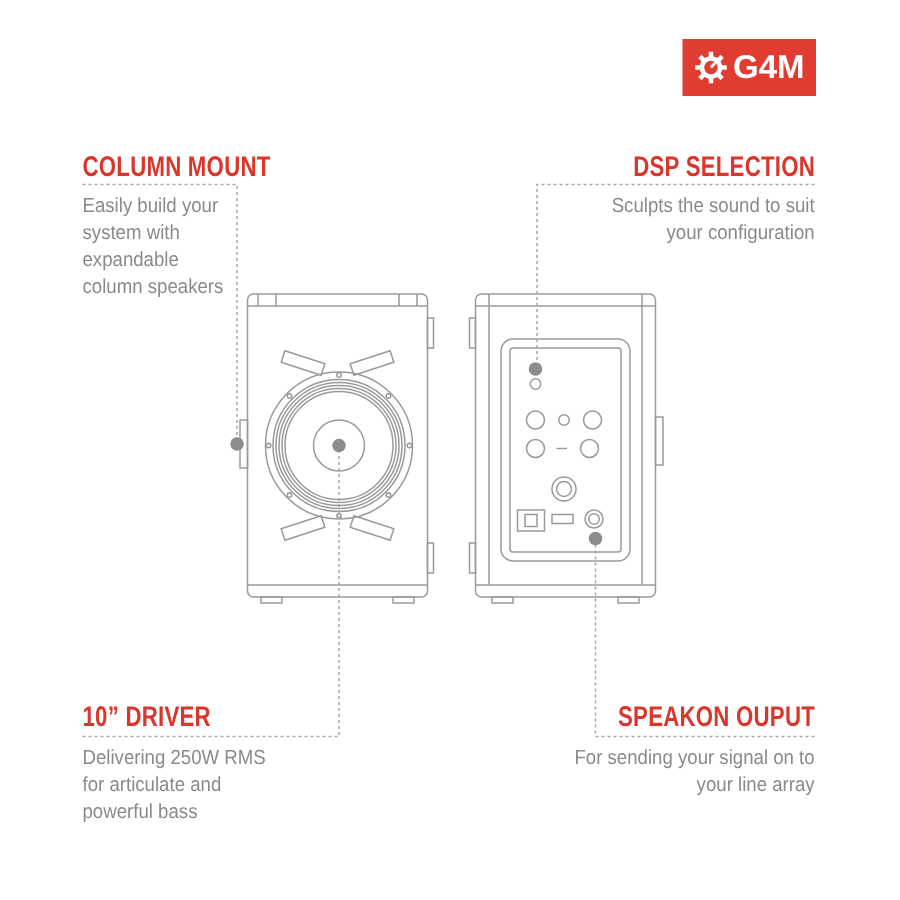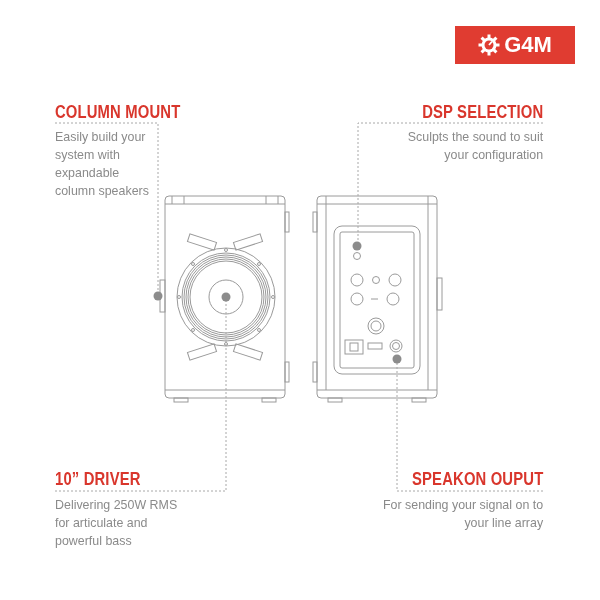--- a/index.html
+++ b/index.html
@@ -1,17 +1,17 @@
 <!DOCTYPE html>
 <html><head>
 <meta charset="utf-8">
 <style>
   html,body{margin:0;padding:0;background:#ffffff;}
   body{width:600px;height:600px;position:relative;overflow:hidden;font-family:"Liberation Sans", sans-serif;}
-  .logo{position:absolute;left:455px;top:26px;width:120px;height:38px;background:#e03c31;display:flex;align-items:center;justify-content:center;gap:4px;}
+  .logo{position:absolute;left:455px;top:26px;width:89px;height:38px;background:#e03c31;display:flex;align-items:center;justify-content:center;gap:4px;}
   .logo-text{color:#fff;font-weight:bold;font-size:22px;letter-spacing:0px;font-family:"Liberation Sans", sans-serif;}
   .title{position:absolute;color:#d9362c;font-family:"Liberation Sans", sans-serif;font-weight:bold;font-size:19px;transform:scaleX(0.78);white-space:nowrap;letter-spacing:0.2px;}
   .title.left{transform-origin:left top;}
   .title.right{transform-origin:right top;}
   .desc{position:absolute;color:#8a8a8a;font-size:13.5px;line-height:18px;font-family:"Liberation Sans", sans-serif;transform:scaleX(0.92);}
   .desc.left{transform-origin:left top;}
   .desc.right{transform-origin:right top;text-align:right;}
   svg.art{position:absolute;left:0;top:0;}
 </style>
 </head>

